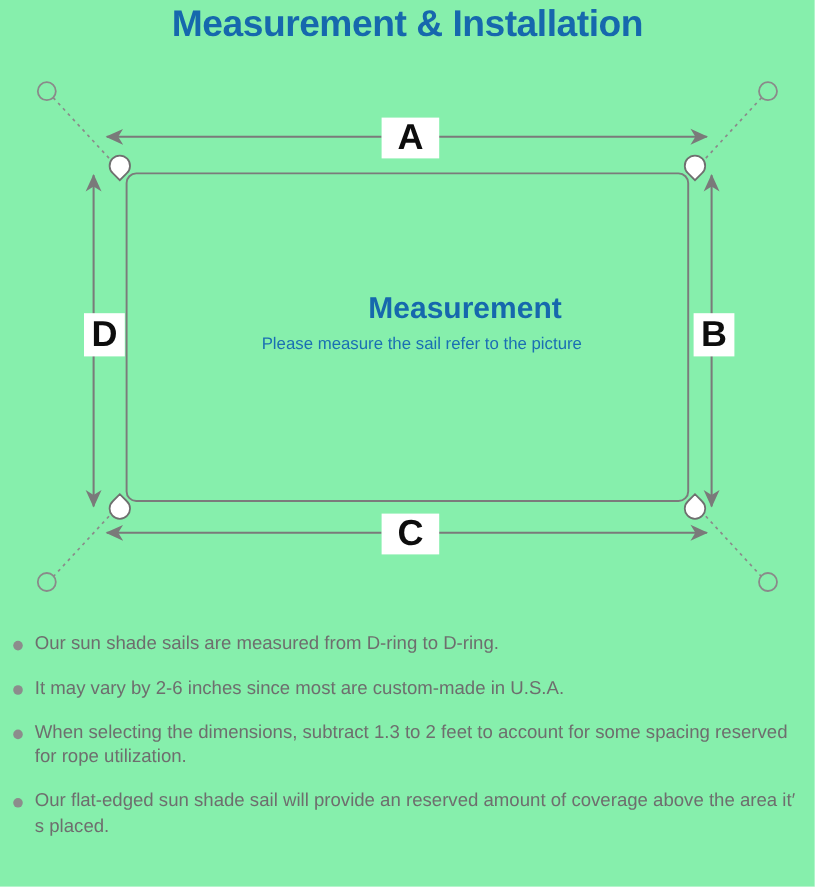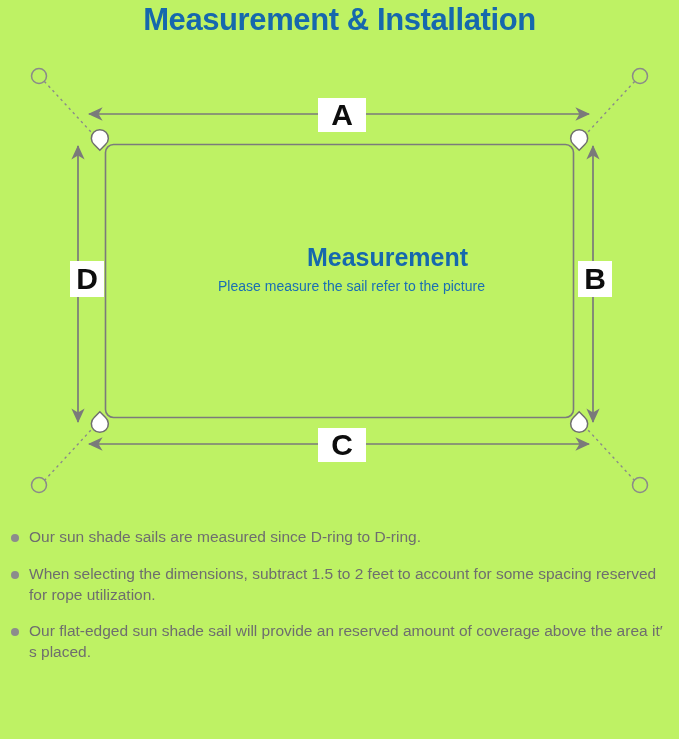--- a/index.html
+++ b/index.html
@@ -12,21 +12,21 @@
     height: 739px;
     position: relative;
     font-family: "Liberation Sans", sans-serif;
     overflow: hidden;
   }
 
   #page {
     position: relative;
     width: 679px;
     height: 739px;
-    background: #bef264;
+    background: #86efac;
   }
 
   
   .title {
     position: absolute;
     left: 0;
     top: 2px;
     width: 679px;
     text-align: center;
     font-family: "Liberation Sans", sans-serif;
@@ -164,25 +164,29 @@
   <div class="dim-letter dim-B">B</div>
   <div class="dim-letter dim-C">C</div>
   <div class="dim-letter dim-D">D</div>
 
   <div class="center-title">Measurement</div>
   <div class="center-sub">Please measure the sail refer to the picture</div>
 
   <div class="bullets">
     <div class="bullet-row">
       <span class="bullet-dot"></span>
-      <span class="bullet-text">Our sun shade sails are measured since D-ring to D-ring.</span>
+      <span class="bullet-text">Our sun shade sails are measured from D-ring to D-ring.</span>
     </div>
     <div class="bullet-row">
       <span class="bullet-dot"></span>
-      <span class="bullet-text">When selecting the dimensions, subtract 1.5 to 2 feet to account for some spacing reserved for rope utilization.</span>
+      <span class="bullet-text">It may vary by 2-6 inches since most are custom-made in U.S.A.</span>
+    </div>
+    <div class="bullet-row">
+      <span class="bullet-dot"></span>
+      <span class="bullet-text">When selecting the dimensions, subtract 1.3 to 2 feet to account for some spacing reserved for rope utilization.</span>
     </div>
     <div class="bullet-row">
       <span class="bullet-dot"></span>
       <span class="bullet-text">Our flat-edged sun shade sail will provide an reserved amount of coverage above the area it′ s placed.</span>
     </div>
   </div>
 
 </div>
 
 </body></html>

